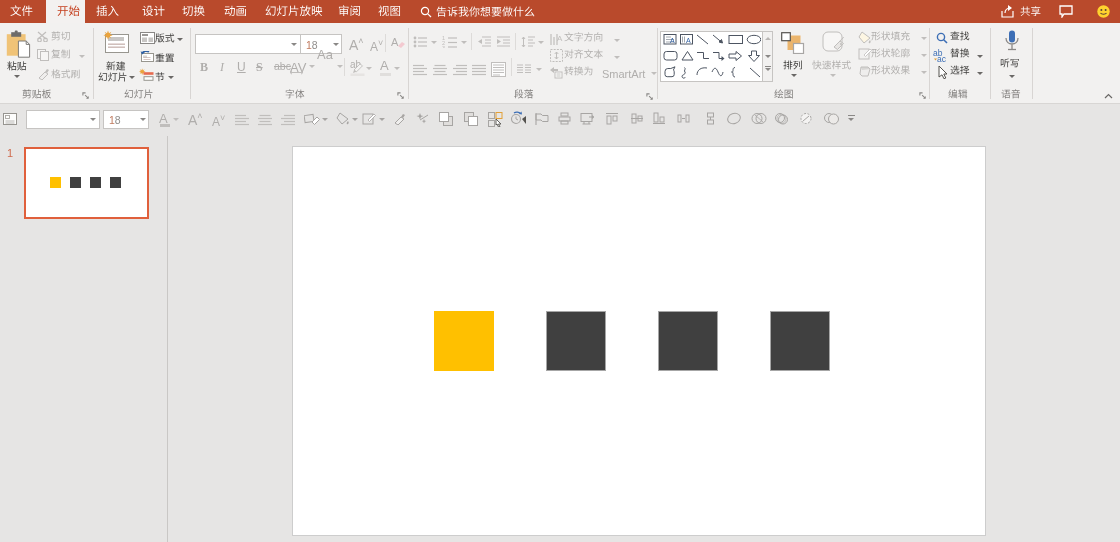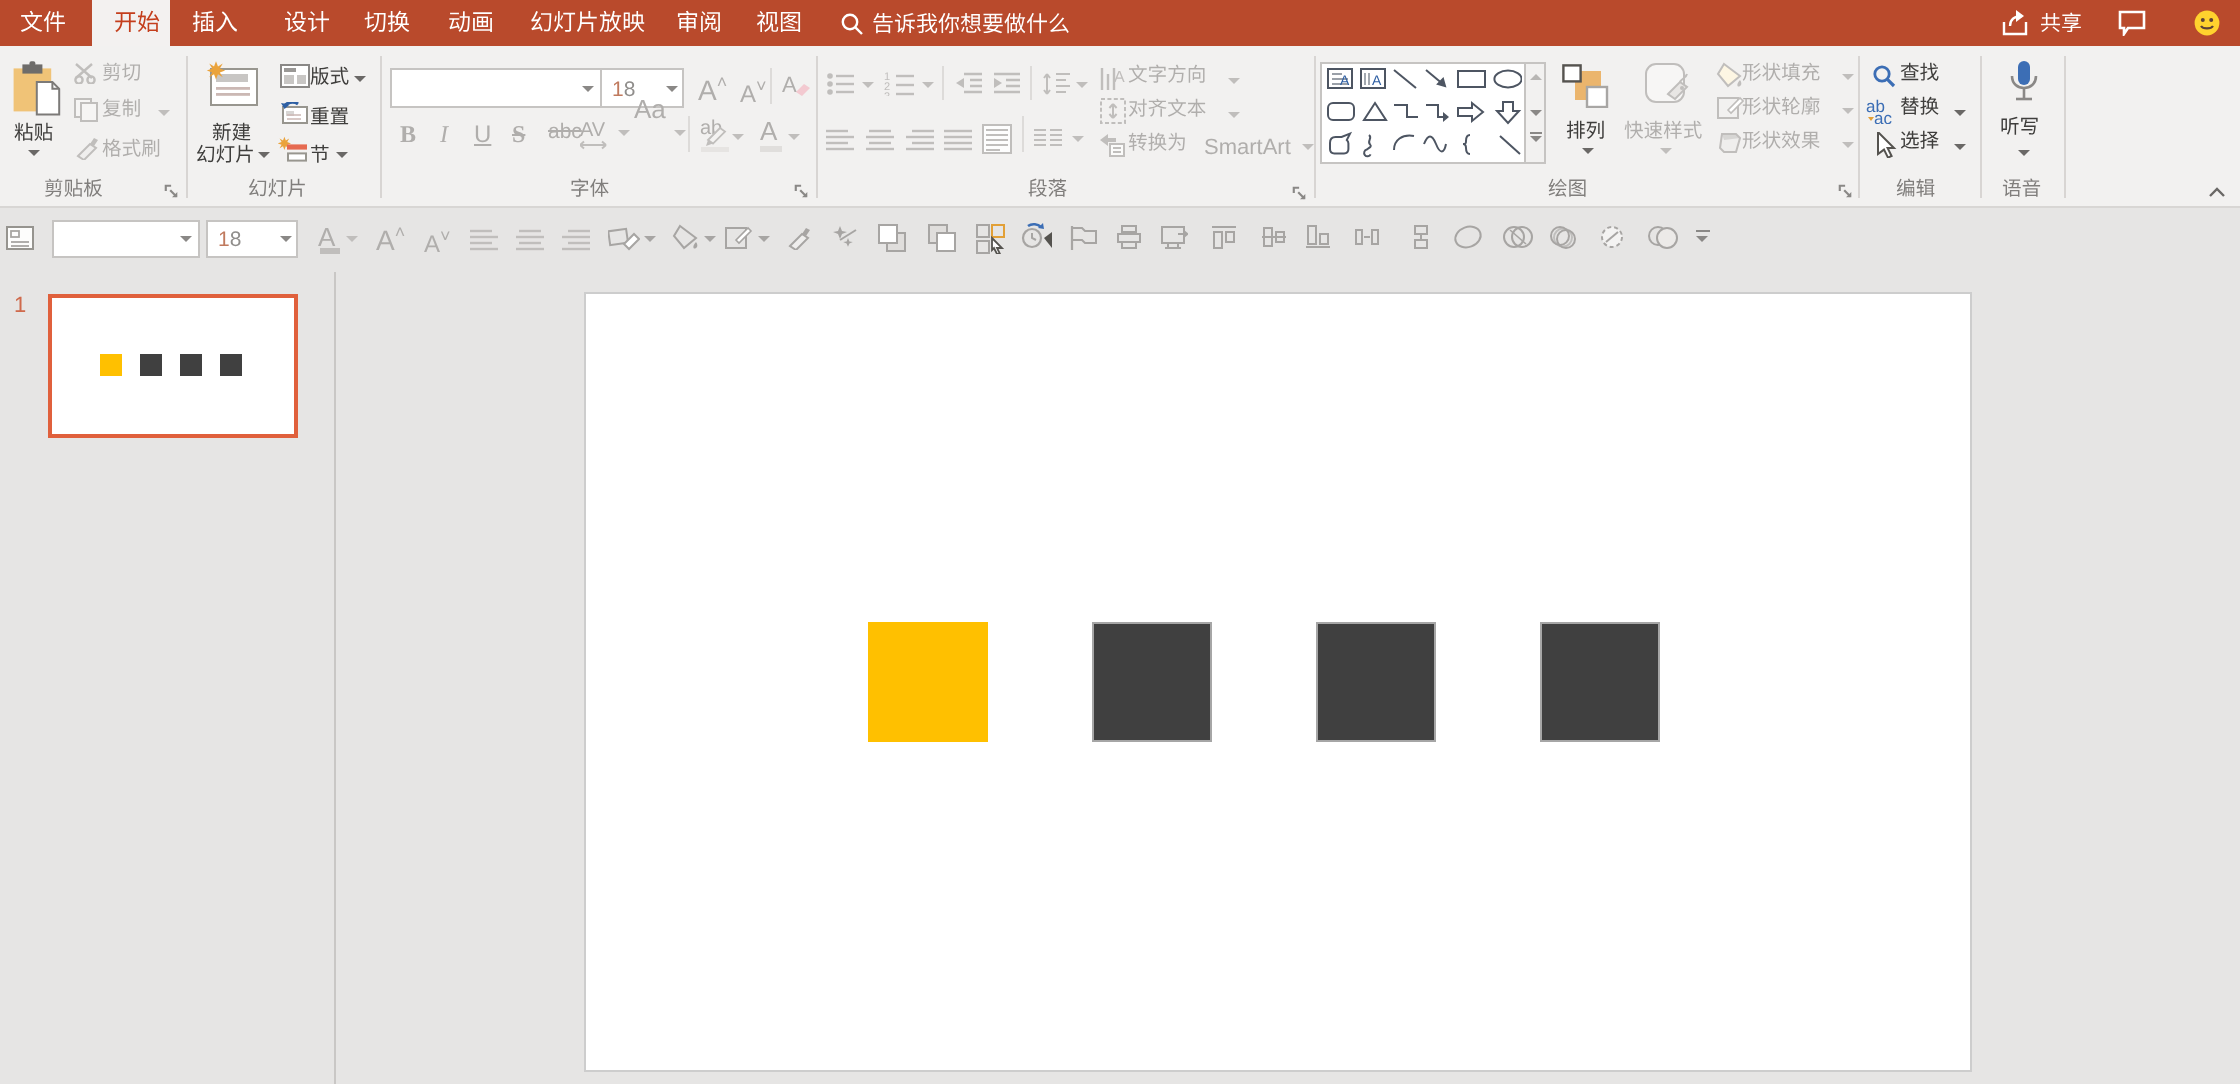--- a/index.html
+++ b/index.html
@@ -249,21 +249,21 @@
 <div class="abs" style="left:306px;top:39px;font-size:10.5px"><span style="color:#c07a5e">1</span><span style="color:#908e8c">8</span></div>
 <div style="position:absolute;left:333px;top:43px;width:0;height:0;border-left:3px solid transparent;border-right:3px solid transparent;border-top:3.5px solid #8a8886"></div>
 <div class="abs" style="left:349px;top:36px;font-size:14px;color:#b0aeac">A<span style="font-size:9px;vertical-align:6px">˄</span></div>
 <div class="abs" style="left:370px;top:38px;font-size:12px;color:#b0aeac">A<span style="font-size:9px;vertical-align:5px">˅</span></div>
 <div style="position:absolute;left:385px;top:34px;width:1px;height:18px;background:#dddbd9"></div>
 <svg class="abs" style="left:391px;top:36px" width="14" height="14">
       <text x="0" y="10" font-size="11" fill="#b0aeac" font-family="Liberation Sans">A</text>
       <path d="M7 10l4-4 3 2-4 4z" fill="#f3b8c2" opacity="0.7"></path>
     </svg>
 <div class="abs" style="left:200px;top:60px;width:150px;font-size:12px;color:#b0aeac"><b style="font-family:'Liberation Serif'">B</b><i style="position:absolute;left:20px;font-family:'Liberation Serif'">I</i><u style="position:absolute;left:37px">U</u><s style="position:absolute;left:56px;font-family:'Liberation Serif'"><b>S</b></s><s style="position:absolute;left:74px;font-size:10.5px">abc</s></div>
-<div class="abs" style="left:290px;top:60px;font-size:10px;color:#b0aeac">AV</div>
+<div class="abs" style="left:290px;top:60px;font-size:13px;color:#b0aeac">AV</div>
     <svg class="abs" style="left:290px;top:70px" width="14" height="5">
       <path d="M0 2.5h13M0 2.5l2-1.7M0 2.5l2 1.7M13 2.5l-2-1.7M13 2.5l-2 1.7" stroke="#c0bebc" fill="none"></path>
     </svg>
 <div style="position:absolute;left:309px;top:65px;width:0;height:0;border-left:3px solid transparent;border-right:3px solid transparent;border-top:3.5px solid #c0bebc"></div>
 <div class="abs" style="left:317px;top:47px;font-size:13px;color:#b0aeac">Aa</div>
 <div style="position:absolute;left:337px;top:65px;width:0;height:0;border-left:3px solid transparent;border-right:3px solid transparent;border-top:3.5px solid #c0bebc"></div>
 <div style="position:absolute;left:344px;top:58px;width:1px;height:18px;background:#dddbd9"></div>
 <div class="abs" style="left:350px;top:59px;font-size:10px;color:#b0aeac">ab</div>
     <svg class="abs" style="left:350px;top:61px" width="16" height="15">
       <path d="M4 9l6-6 2.5 1.8-6 6z" fill="#f4f3f2" stroke="#c0bebc" stroke-width="0.9"></path>

